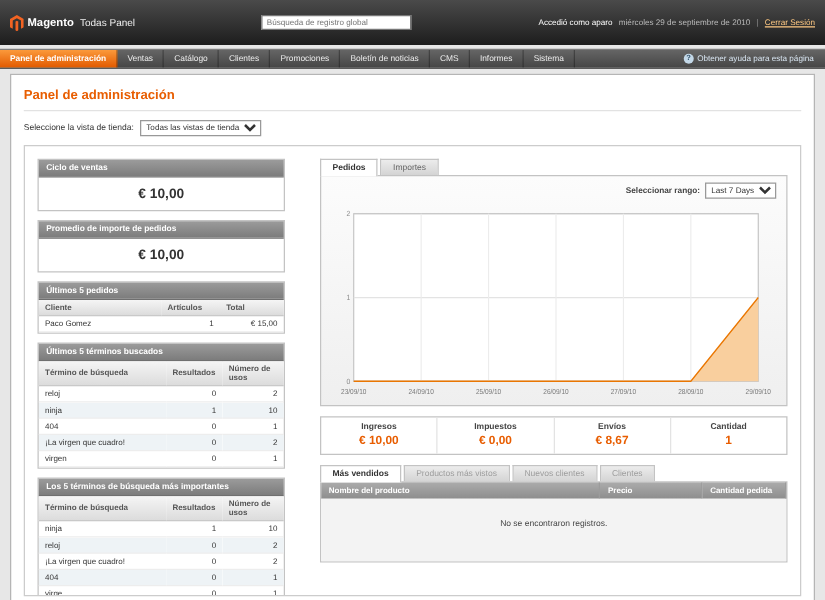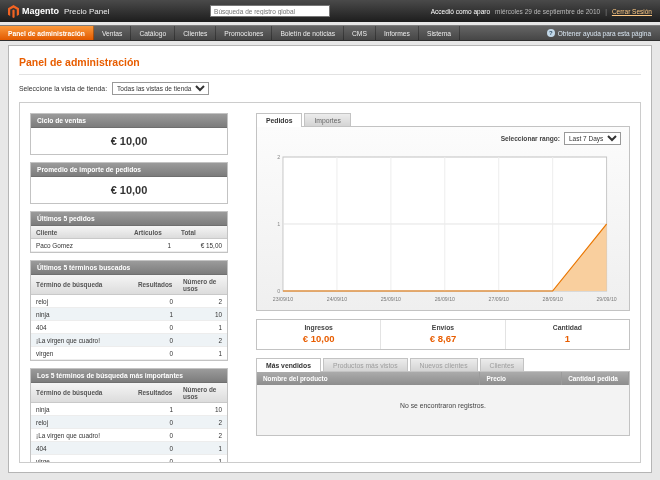--- a/index.html
+++ b/index.html
@@ -1,21 +1,21 @@
 <!DOCTYPE html>
 <html><head>
 <meta charset="utf-8">
 <style>
   * { margin:0; padding:0; box-sizing:border-box; }
   html,body { width:660px; height:480px; }
   body { font-family:"Liberation Sans", sans-serif; background:#e7e7e7; color:#333; font-size:7px; }
   .page { width:660px; height:480px; overflow:hidden; }
 
   
-  .topbar { height:22px; background:linear-gradient(#4a4a4a,#1d1d1d); display:flex; align-items:center; padding:0 8px; gap:6px; }
+  .topbar { height:36px; background:linear-gradient(#4a4a4a,#1d1d1d); display:flex; align-items:center; padding:0 8px; gap:6px; }
   .logo { display:flex; align-items:center; gap:3px; cursor:pointer; }
   .logo svg { width:11px; height:13px; display:block; }
   .logo-main { color:#fff; font-weight:bold; font-size:9px; }
   .logo-sub { color:#eee; font-size:8px; margin-left:2px; }
   .search-wrap { flex:1; display:flex; justify-content:center; }
   .global-search { width:120px; height:12px; font-size:6.5px; border:1px solid #777; padding:0 3px; background:#fff; color:#444; font-family:inherit; }
   .user-info { display:flex; align-items:center; gap:5px; font-size:6.5px; white-space:nowrap; }
   .user-name { color:#fff; }
   .date-text { color:#b9b9b9; }
   .pipe { color:#8a8a8a; }
@@ -78,21 +78,21 @@
 
 <div class="page">
 
   <header class="topbar">
     <div class="logo">
       <svg viewBox="0 0 12 14">
         <path d="M6 0 L12 3.4 V10.6 L9.6 12 V4.8 L6 2.8 L2.4 4.8 V12 L0 10.6 V3.4 Z" fill="#F26322"></path>
         <path d="M4.8 5.6 L6 4.9 L7.2 5.6 V13.2 L6 14 L4.8 13.2 Z" fill="#F26322"></path>
       </svg>
       <span class="logo-main">Magento</span>
-      <span class="logo-sub">Precio Panel</span>
+      <span class="logo-sub">Todas Panel</span>
     </div>
     <div class="search-wrap">
       <input class="global-search" type="text" placeholder="Búsqueda de registro global" style="">
     </div>
     <div class="user-info">
       <span class="user-name">Accedió como aparo</span>
       <span class="date-text">miércoles 29 de septiembre de 2010</span>
       <span class="pipe">|</span>
       <a class="logout">Cerrar Sesión</a>
     </div>
@@ -281,20 +281,24 @@
               </svg>
             </div>
         </div>
 
         <div class="stats-row">
           <div class="stat">
             <div class="stat-label">Ingresos</div>
             <div class="stat-value">€ 10,00</div>
           </div>
           <div class="stat">
+            <div class="stat-label">Impuestos</div>
+            <div class="stat-value">€ 0,00</div>
+          </div>
+          <div class="stat">
             <div class="stat-label">Envíos</div>
             <div class="stat-value">€ 8,67</div>
           </div>
           <div class="stat">
             <div class="stat-label">Cantidad</div>
             <div class="stat-value">1</div>
           </div>
         </div>
 
         <div class="tabs-row bottom-tabs">

